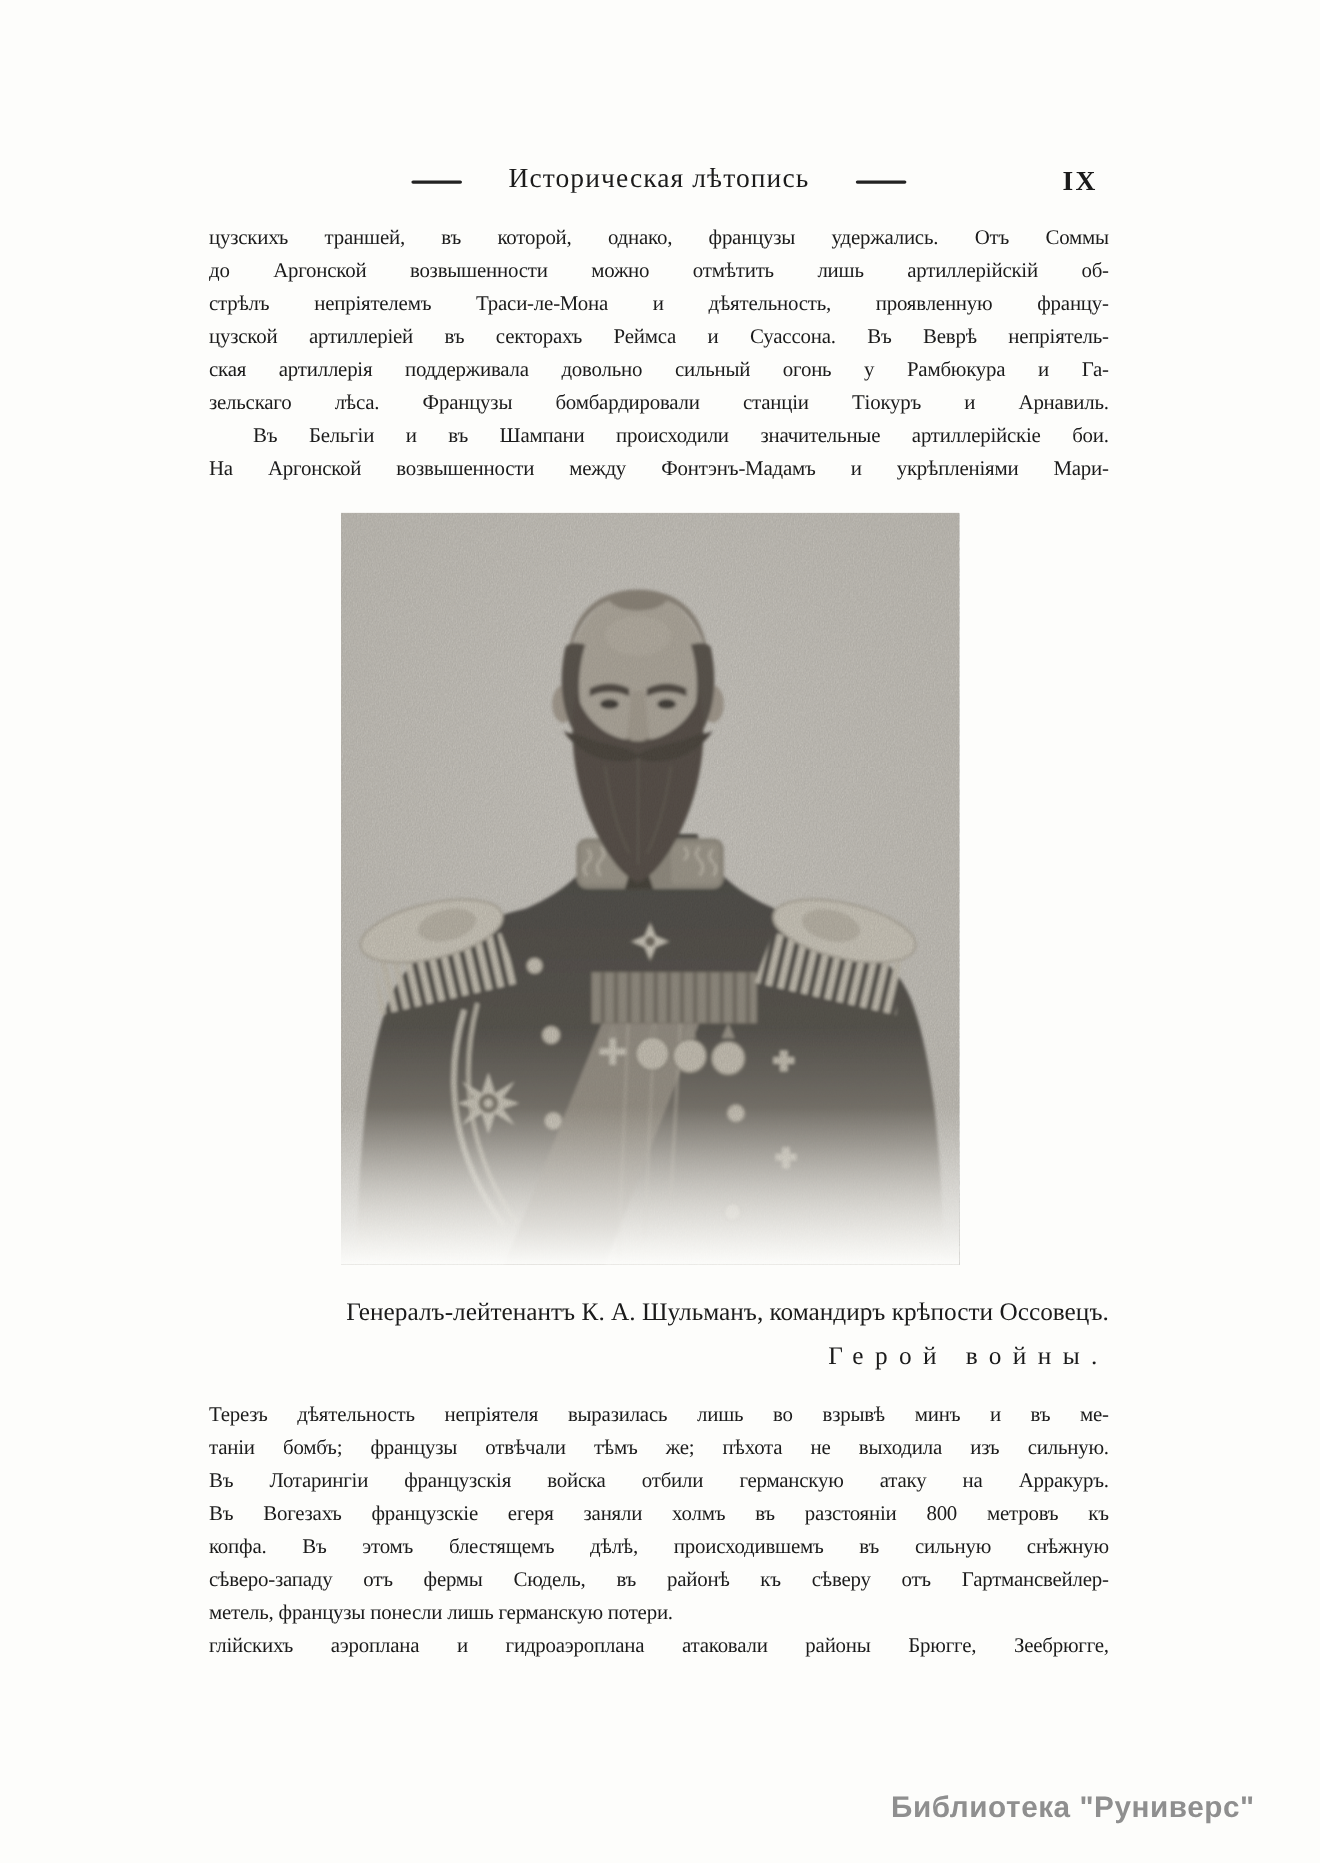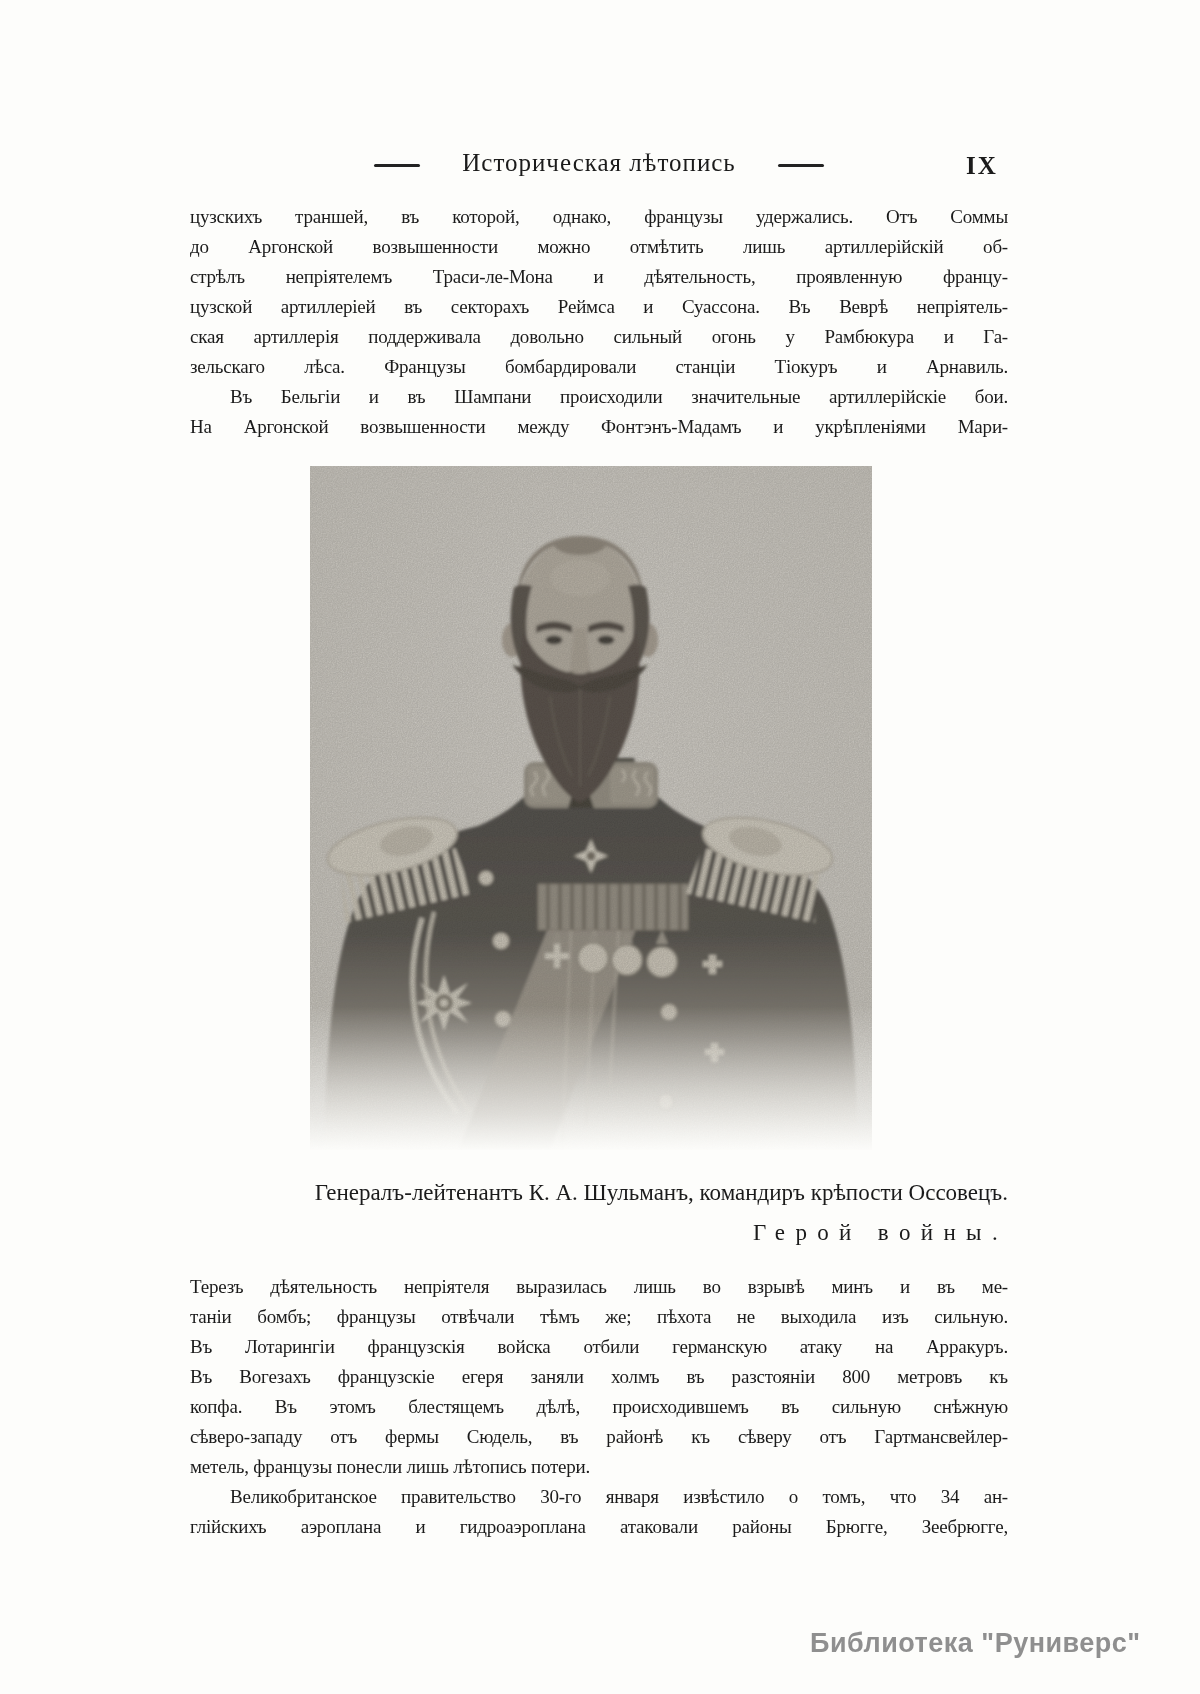--- a/index.html
+++ b/index.html
@@ -200,20 +200,19 @@
     <div class="cap2">Герой войны.</div>
   </div>
 
   <section class="text-block block2">
     <div class="line">Терезъ дѣятельность непріятеля выразилась лишь во взрывѣ минъ и въ ме-</div>
     <div class="line">таніи бомбъ; французы отвѣчали тѣмъ же; пѣхота не выходила изъ сильную.</div>
     <div class="line">Въ Лотарингіи французскія войска отбили германскую атаку на Арракуръ.</div>
     <div class="line">Въ Вогезахъ французскіе егеря заняли холмъ въ разстояніи 800 метровъ къ</div>
     <div class="line">копфа. Въ этомъ блестящемъ дѣлѣ, происходившемъ въ сильную снѣжную</div>
     <div class="line">сѣверо-западу отъ фермы Сюдель, въ районѣ къ сѣверу отъ Гартмансвейлер-</div>
-    <div class="line no-j">метель, французы понесли лишь лѣтопись потери.</div>
-    <div class="line ind">Великобританское правительство 30-го января извѣстило о томъ, что 34 ан-</div>
+    <div class="line no-j">метель, французы понесли лишь германскую потери.</div>
     <div class="line">глійскихъ аэроплана и гидроаэроплана атаковали районы Брюгге, Зеебрюгге,</div>
   </section>
 
   <div class="watermark">Библиотека "Руниверс"</div>
 
 </div>
 
 </body></html>

